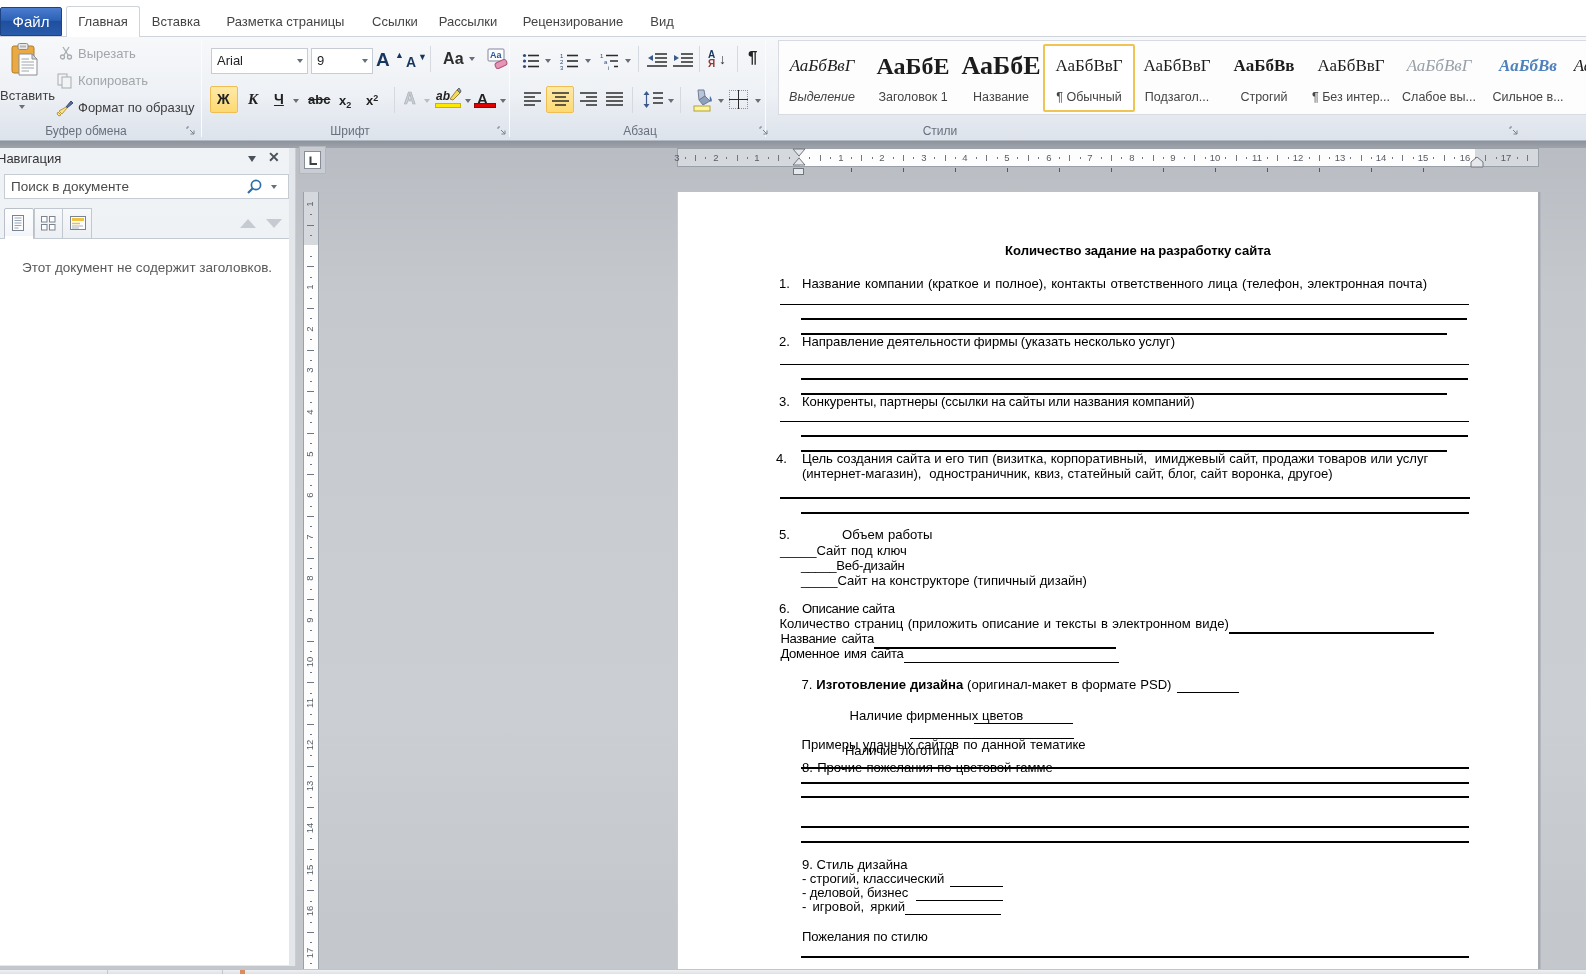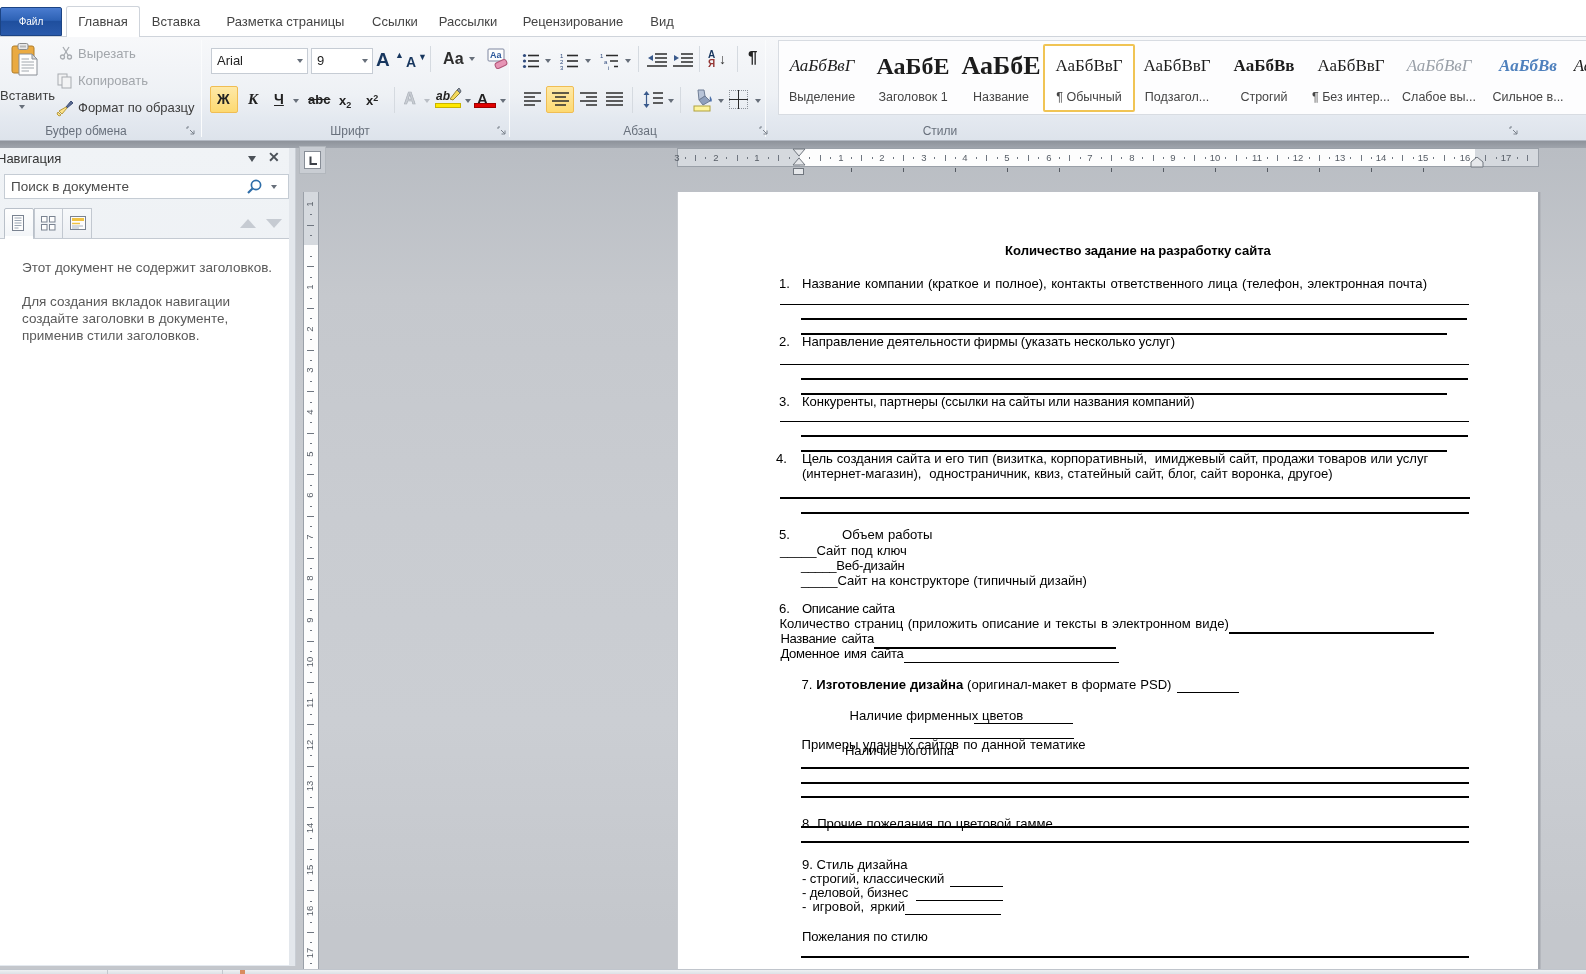--- a/index.html
+++ b/index.html
@@ -1,20 +1,20 @@
 <!DOCTYPE html>
 <html><head><meta charset="utf-8">
 <style>
 * { margin:0; padding:0; box-sizing:border-box; }
 html,body { width:1586px; height:974px; overflow:hidden; }
 body { font-family:"Liberation Sans", sans-serif; position:relative; background:#b8bcc2; }
 .abs { position:absolute; }
 
 #tabrow { left:0; top:0; width:1586px; height:37px; background:#ffffff; }
-#filetab { left:0; top:7px; width:62px; height:29px; background:linear-gradient(#4a7cd0,#2e62b5 45%,#1f4f9e 50%,#2a5aab); border:1px solid #1c4484; border-radius:2px 2px 0 0; color:#fff; font-size:10px; text-align:center; line-height:27px; }
+#filetab { left:0; top:7px; width:62px; height:29px; background:linear-gradient(#4a7cd0,#2e62b5 45%,#1f4f9e 50%,#2a5aab); border:1px solid #1c4484; border-radius:2px 2px 0 0; color:#fff; font-size:15px; text-align:center; line-height:27px; }
 .tab { top:7px; height:30px; color:#444; font-size:13px; text-align:center; line-height:29px; }
 #tab-active { left:66px; top:6px; width:74px; height:31px; background:#ffffff; border:1px solid #cfd4db; border-bottom:none; border-radius:2.5px 2.5px 0 0; z-index:2; }
 #tabrow-border { left:0; top:36px; width:1586px; height:1px; background:#cfd4db; }
 
 #ribbon { left:0; top:37px; width:1586px; height:104px; background:linear-gradient(#f7f8fa, #eef1f5 55%, #e4e9f0 78%, #dde3eb); }
 .gsep { top:40px; width:1px; height:97px; background:#d3d8df; border-right:1px solid #fbfcfd; }
 .glabel { top:124px; height:14px; font-size:12px; color:#68707c; text-align:center; }
 .ribbon-bottom { left:0; top:140px; width:1586px; height:1px; background:#b2b8c2; }
 .darkstrip { left:0; top:141px; width:1586px; height:7px; background:linear-gradient(#8e939b,#9fa4ac); }
 
@@ -273,21 +273,21 @@
 <div class="abs dd" style="left:718px; top:99px;"></div>
 <div class="abs" style="left:729px; top:90px; width:19px; height:19px; border:1px dotted #8d939b;"></div>
 <div class="abs" style="left:729px; top:99px; width:19px; height:1px; background:#2b2b2b;"></div>
 <div class="abs" style="left:738px; top:90px; width:1px; height:19px; background:#2b2b2b;"></div>
 <div class="abs dd" style="left:755px; top:99px;"></div>
 </div>
 <div id="styles-gallery">
 <div class="abs" style="left:778px; top:40px; width:808px; height:75px; background:#fdfdfe; border:1px solid #d8dce2; border-right:none;"></div>
 
 <div class="abs stprev" style="left:781px; width:82px; font-style:italic; font-size:17px;">АаБбВвГ</div>
-<div class="abs stlab" style="left:781px; width:82px;">Выделение</div>
+<div class="abs stlab" style="left:781px; width:82px;font-style:italic;">Выделение</div>
 <div class="abs stprev" style="left:869px; width:88px; font-weight:bold; font-size:24px;">АаБбЕ</div>
 <div class="abs stlab" style="left:869px; width:88px;">Заголовок 1</div>
 <div class="abs stprev" style="left:959px; width:84px; font-weight:bold; font-size:26px;">АаБбЕ</div>
 <div class="abs stlab" style="left:959px; width:84px;">Название</div>
 <div class="abs" style="left:1043px; top:44px; width:92px; height:68px; border:2.5px solid #f0c454; border-radius:2px; background:#fff;"></div>
 <div class="abs stprev" style="left:1047px; width:84px; font-size:17px;">АаБбВвГ</div>
 <div class="abs stlab" style="left:1047px; width:84px;">¶ Обычный</div>
 <div class="abs stprev" style="left:1135px; width:84px; font-size:17px;">АаБбВвГ</div>
 <div class="abs stlab" style="left:1135px; width:84px;">Подзагол...</div>
 <div class="abs stprev" style="left:1222px; width:84px; font-weight:bold; font-size:17px;">АаБбВв</div>
@@ -375,21 +375,20 @@
   <g stroke="#aab3bf" stroke-width="1">
       <line x1="2" y1="10" x2="13" y2="10"></line>
       <line x1="2" y1="12" x2="9" y2="12"></line>
     </g>
 </svg>
 <div class="abs" style="left:240px; top:219px; width:0; height:0; border-left:8px solid transparent; border-right:8px solid transparent; border-bottom:9px solid #c6cbd2;"></div>
 <div class="abs" style="left:266px; top:219px; width:0; height:0; border-left:8px solid transparent; border-right:8px solid transparent; border-top:9px solid #c6cbd2;"></div>
 <div class="abs" style="left:5px; top:236px; width:28px; height:4px; background:#fff; z-index:5;"></div>
 <div class="abs" id="navcontent">
   <div style="position:absolute; left:22px; top:20px;">Этот документ не содержит заголовков.</div>
-  <div style="position:absolute; left:22px; top:54px; width:240px;">Для создания вкладок навигации создайте заголовки в документе, применив стили заголовков.</div>
 </div>
 <div class="abs" id="lbox">
     <div class="inner"><svg width="17" height="18" viewBox="0 0 17 18">
         <path d="M5.5 4.5 L5.5 12 L12 12" fill="none" stroke="#3d4148" stroke-width="2"></path>
       </svg></div>
   </div>
 <div class="abs" style="left:289px; top:148px; width:7px; height:818px; background:#e3e7ec; border-right:1px solid #c9ced5;"></div>
 <div class="abs" id="hruler">
     <div class="white"></div>
   </div>
@@ -611,21 +610,21 @@
 <div class="t" style="left:801.5px; top:677px; line-height:16px; word-spacing:0.3px;">7. <b>Изготовление дизайна</b> (оригинал-макет в формате PSD)</div>
 <div class="ul" style="left:1177px; top:691.5px; width:62px;"></div>
 <div class="t" style="left:801.5px; top:708px; line-height:16px; word-spacing:0px;padding-left:48px;">Наличие фирменных цветов</div>
 <div class="ul" style="left:974.3px; top:722.5px; width:98.3px;"></div>
 <div class="t" style="left:845px; top:723.3px; line-height:16px; letter-spacing:-0.13px;margin-top:20px;">Наличие логотипа</div>
 <div class="ul" style="left:910.3px; top:737.5px; width:164.0px;"></div>
 <div class="t" style="left:801.5px; top:737px; line-height:16px; word-spacing:0.6px;">Примеры удачных сайтов по данной тематике</div>
 <div class="ul" style="left:800.5px; top:767px; width:668.5px;"></div>
 <div class="ul" style="left:800.5px; top:782px; width:668.5px;"></div>
 <div class="ul" style="left:800.5px; top:796px; width:668.5px;"></div>
-<div class="t" style="left:802px; top:816px; line-height:16px; word-spacing:0.6px;">8. Прочие пожелания по цветовой гамме</div>
+<div class="t" style="left:802px; top:760px; line-height:16px; word-spacing:0.6px;">8. Прочие пожелания по цветовой гамме</div>
 <div class="ul" style="left:801px; top:826px; width:668px;"></div>
 <div class="ul" style="left:801px; top:841px; width:668px;"></div>
 <div class="t" style="left:802px; top:857px; line-height:16px; word-spacing:0px;">9. Стиль дизайна</div>
 <div class="t" style="left:802px; top:871px; line-height:16px; letter-spacing:-0.08px;">- строгий, классический</div>
 <div class="ul" style="left:949.5px; top:885.5px; width:53.5px;"></div>
 <div class="t" style="left:802px; top:885px; line-height:16px; letter-spacing:-0.12px;">- деловой, бизнес</div>
 <div class="ul" style="left:915.5px; top:899.5px; width:87.5px;"></div>
 <div class="t" style="left:802px; top:899px; line-height:16px; word-spacing:2.5px;">- игровой, яркий</div>
 <div class="ul" style="left:905px; top:913.5px; width:95.8px;"></div>
 <div class="t" style="left:802px; top:929.3px; line-height:16px; letter-spacing:-0.11px;">Пожелания по стилю</div>

